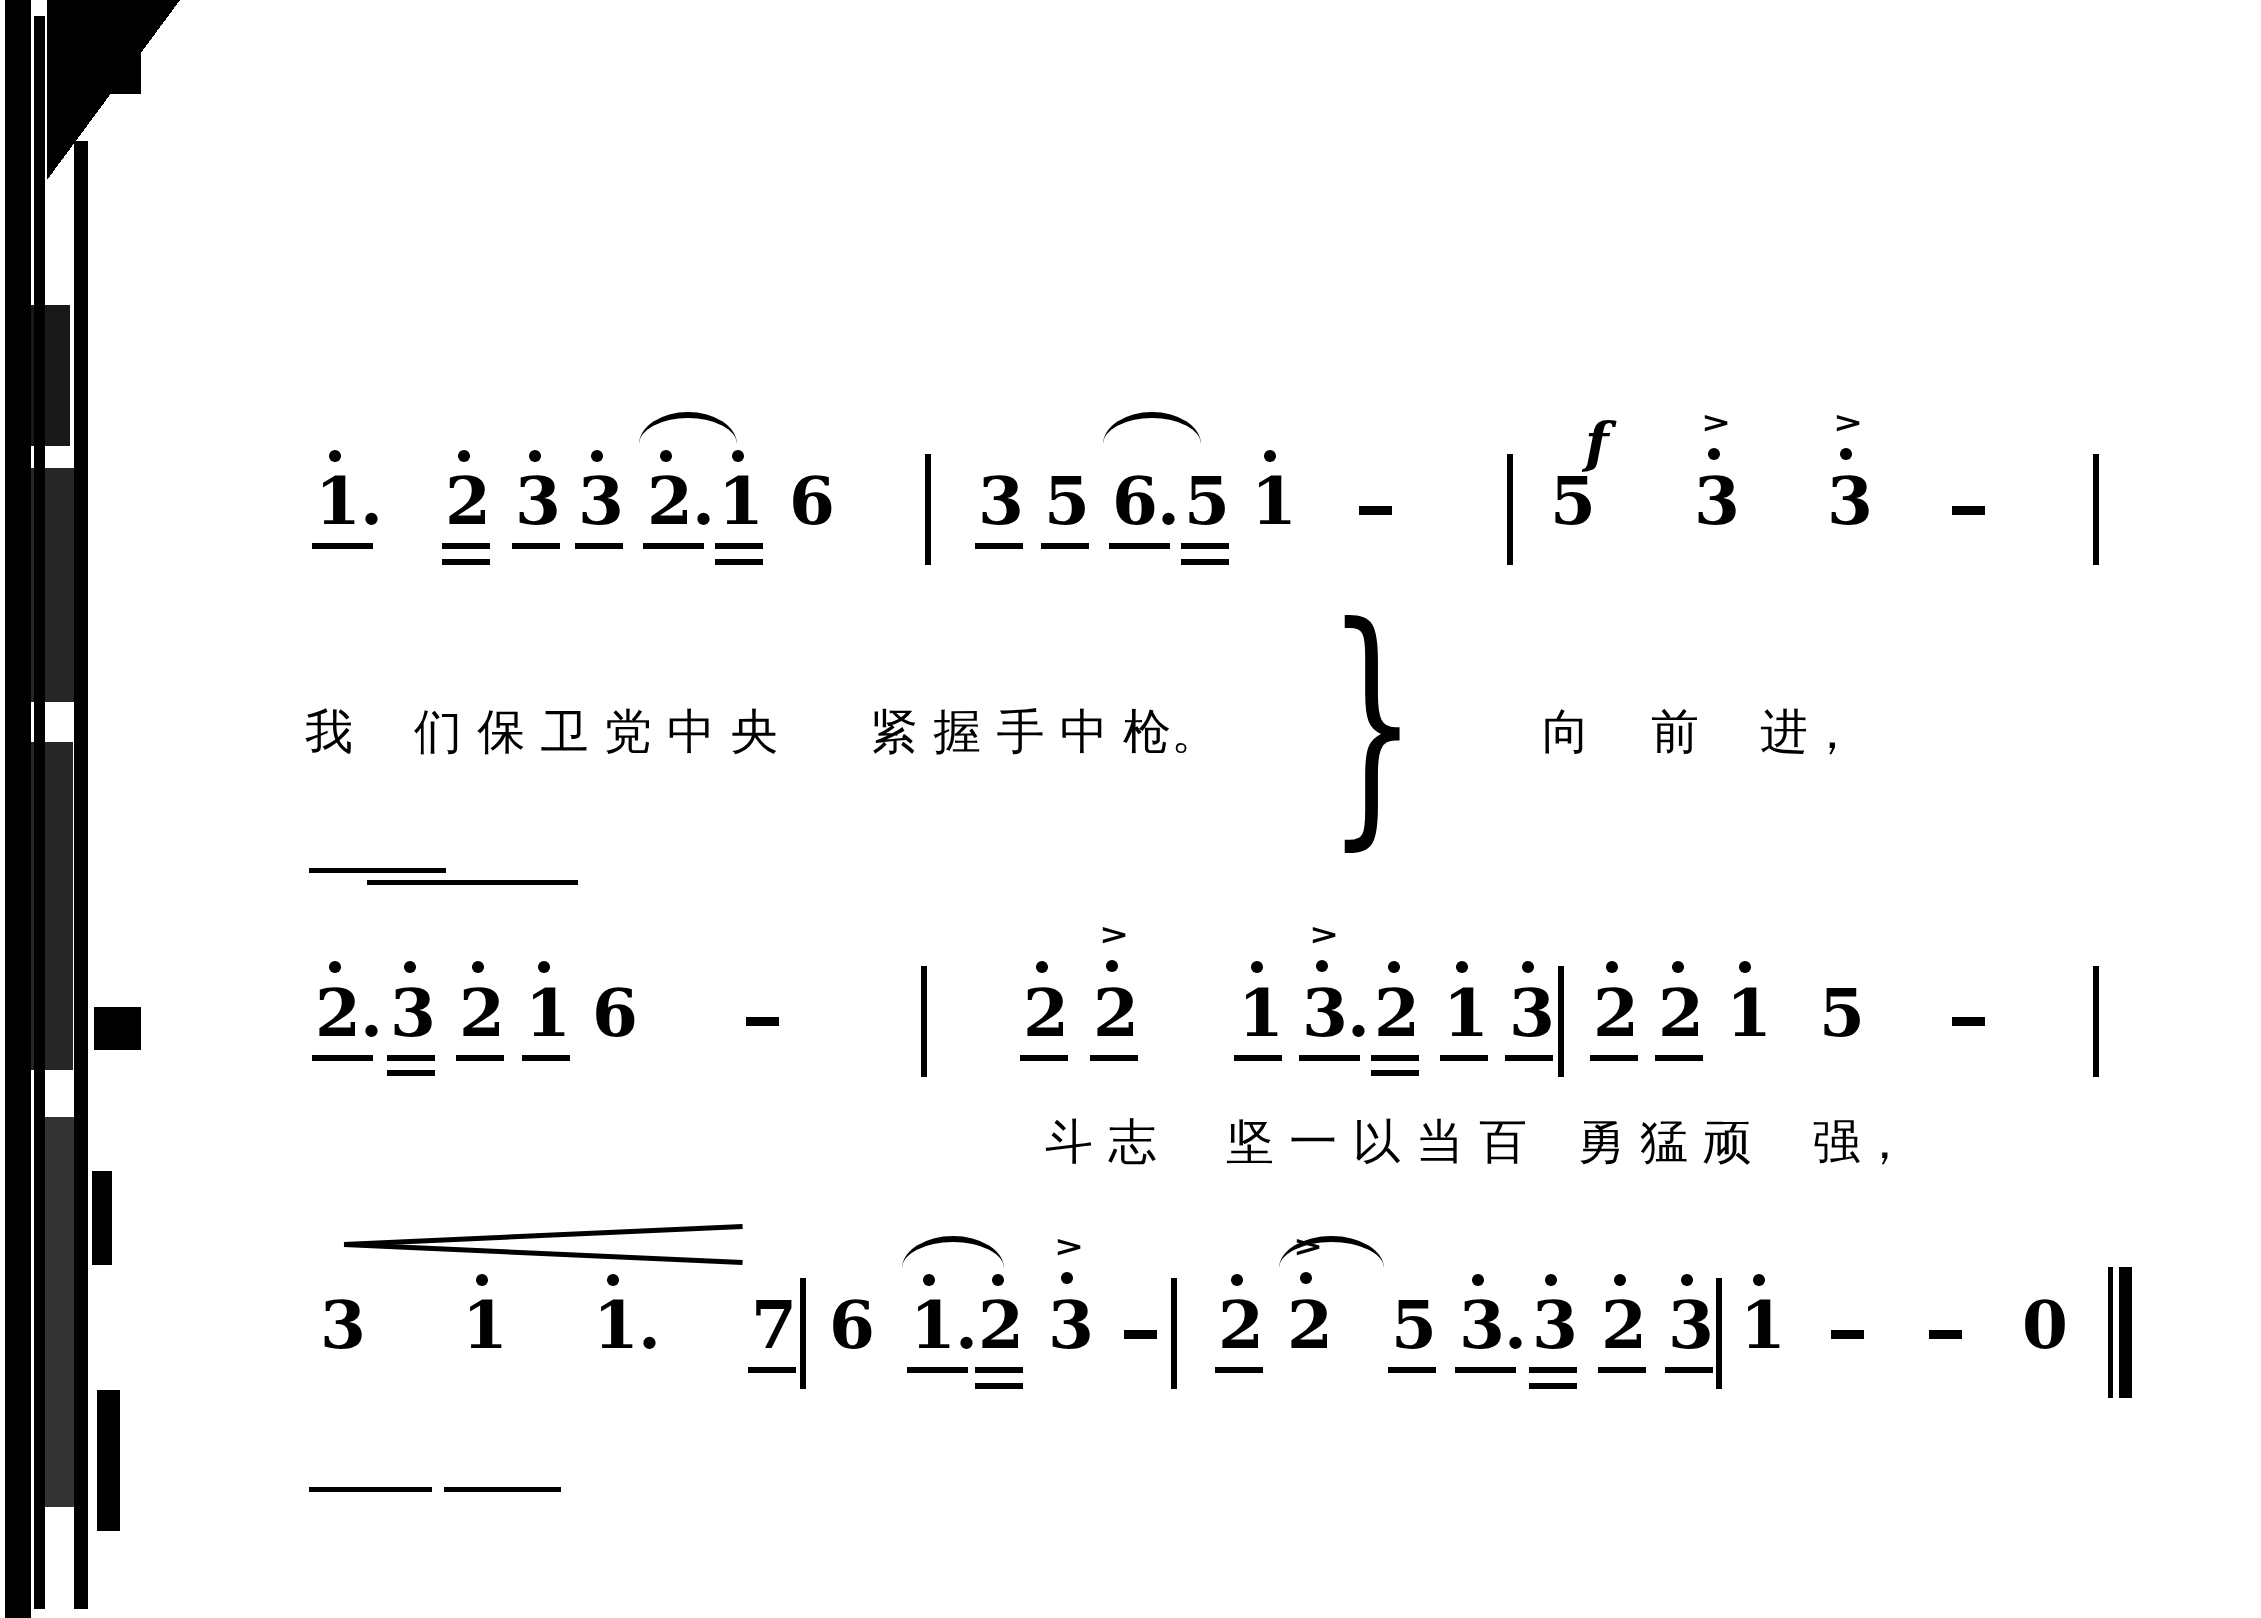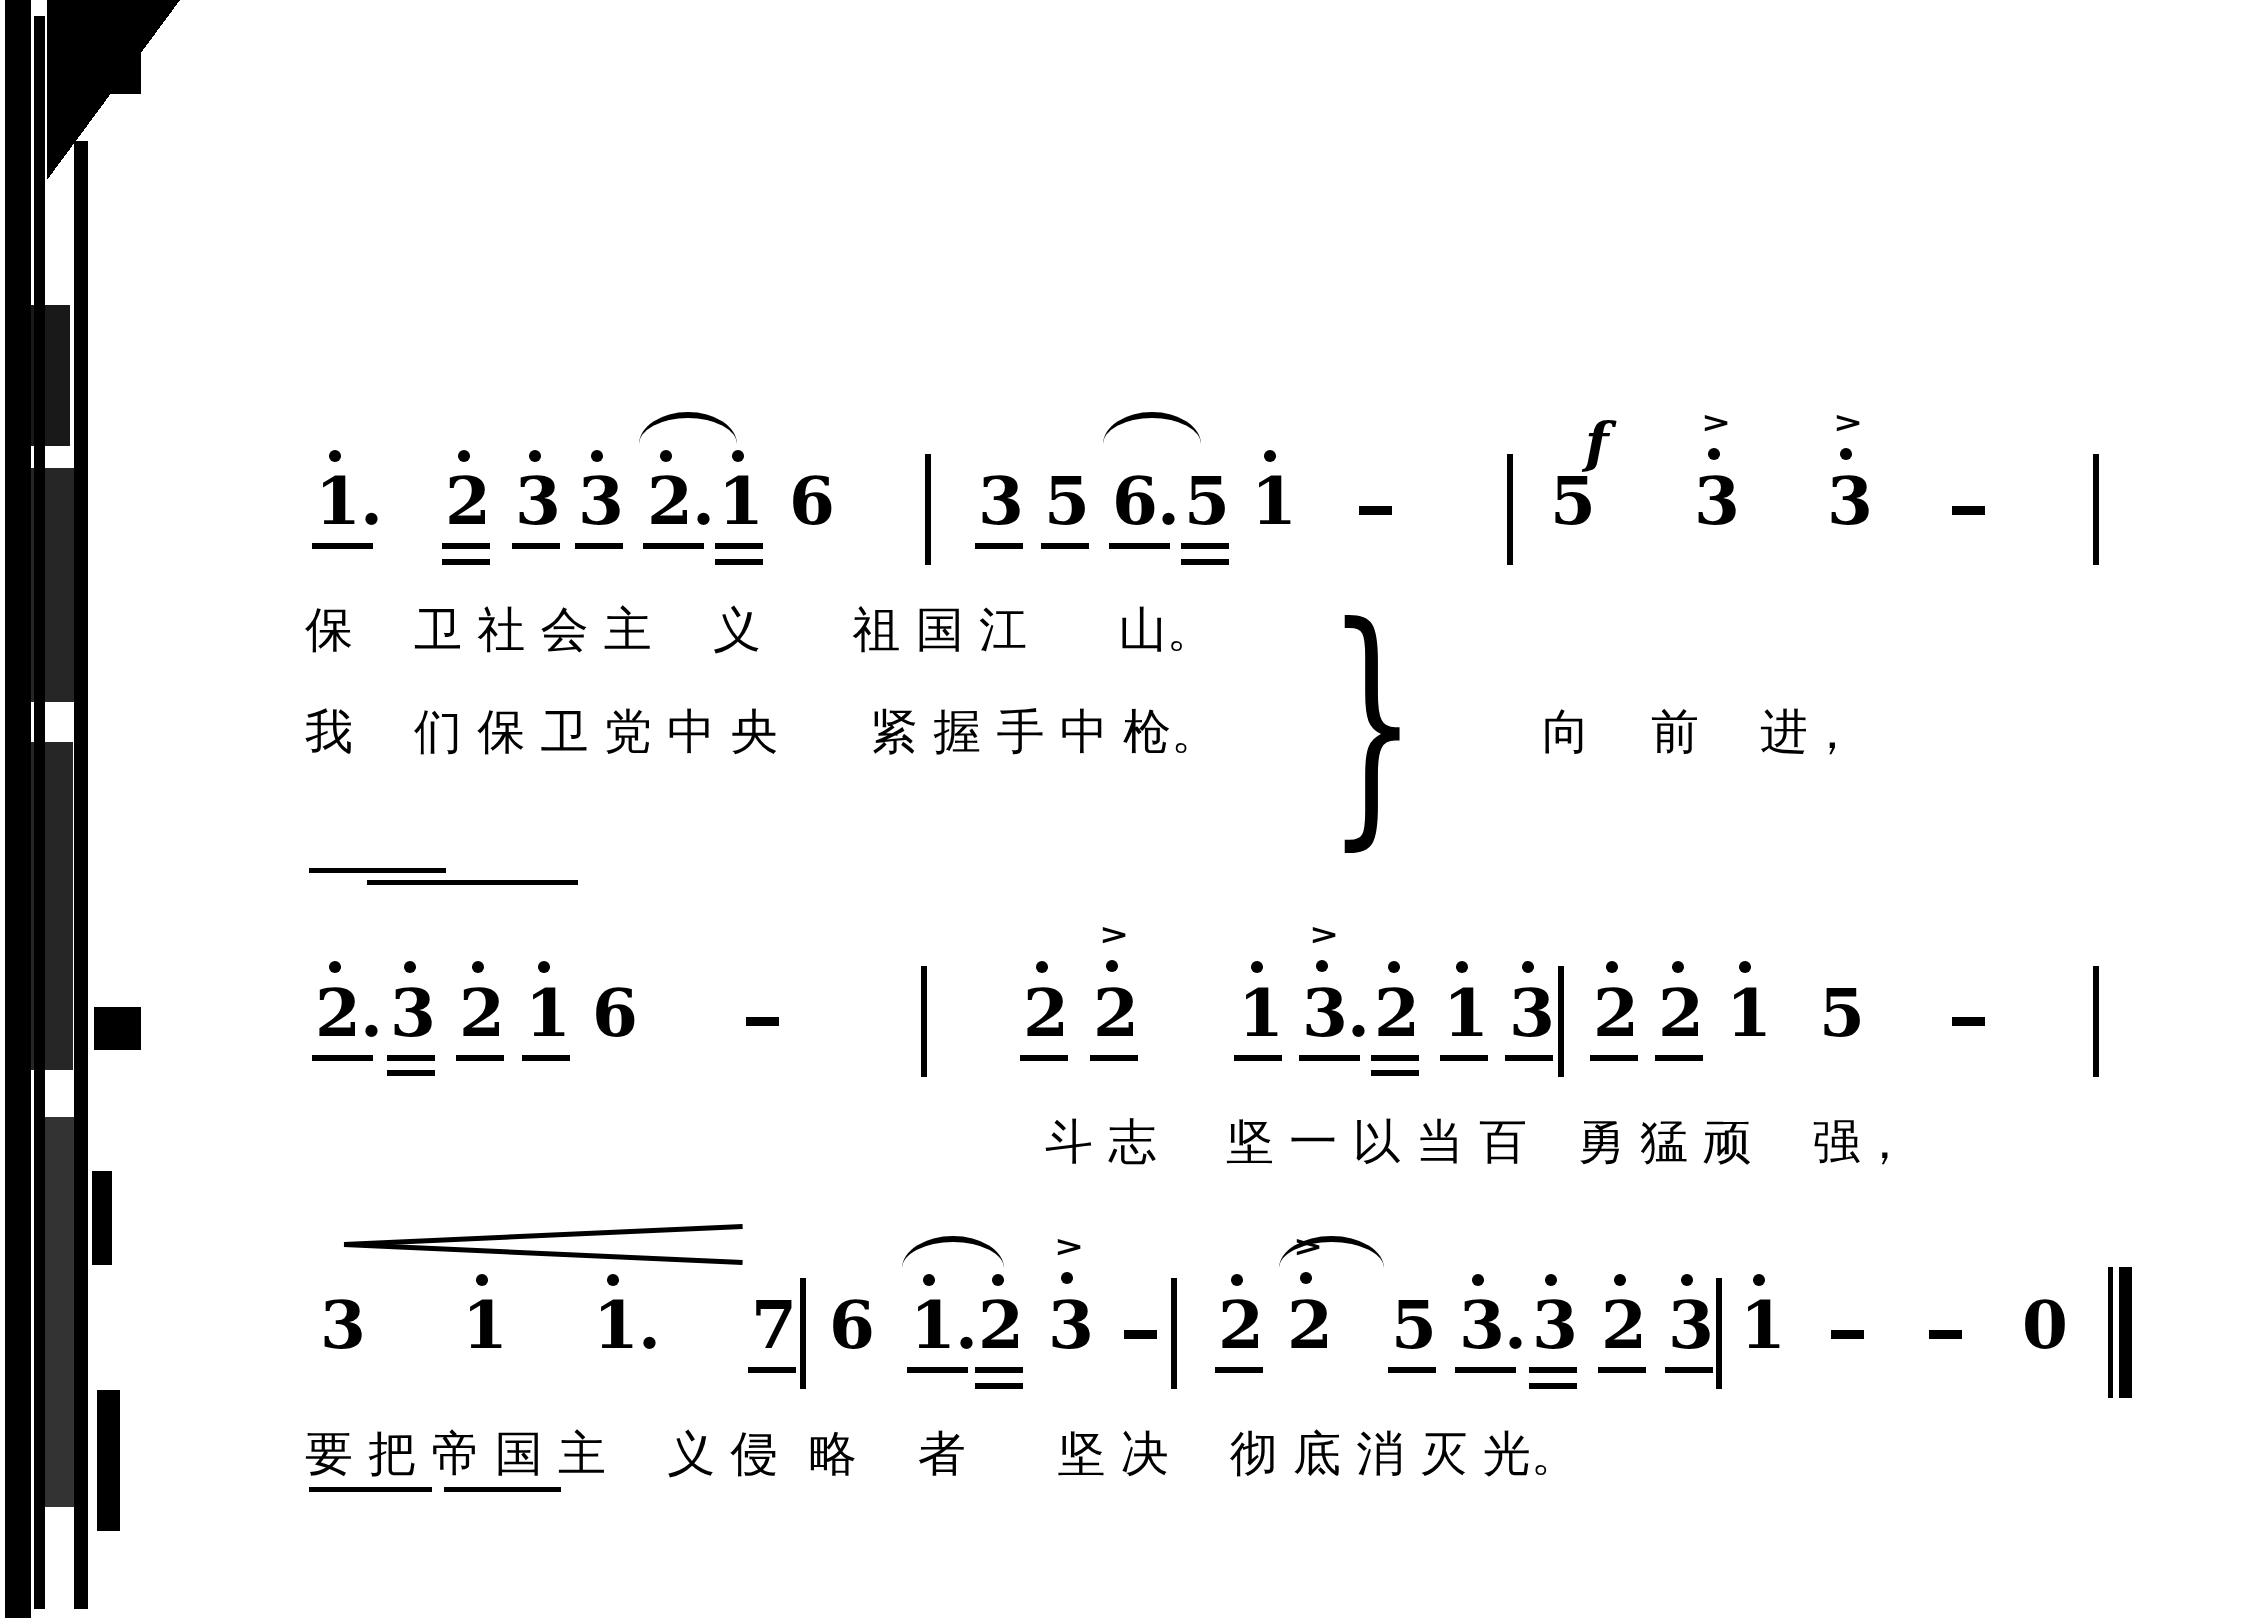--- a/index.html
+++ b/index.html
@@ -129,21 +129,20 @@
     <div class="odot" style="left:1708px;top:448px;"></div>
     <div class="accent" style="left:1701px;top:404px;">&gt;</div>
     <span class="note" style="left:1827px;top:468px;">3</span>
     <div class="odot" style="left:1840px;top:448px;"></div>
     <div class="accent" style="left:1833px;top:404px;">&gt;</div>
     <div class="dash" style="left:1359px;top:506px;"></div>
     <div class="dash" style="left:1952px;top:506px;"></div>
     <div class="slur" style="left:639px;top:412px;width:98px;"></div>
     <div class="slur" style="left:1103px;top:412px;width:98px;"></div>
     <div class="dyn" style="left:1585px;top:414px;">f</div>
-    <div class="lyric" style="left:305px;top:605px;">保    卫 社 会 主    义      祖 国 江      山。</div>
     <div class="lyric" style="left:1542px;top:707px;">向    前    进，</div>
     <div class="lyric" style="left:305px;top:707px;">我    们 保 卫 党 中 央      紧 握 手 中 枪。</div>
     <div class="lyricline" style="left:309px;top:868px;width:137px;"></div>
     <div class="lyricline" style="left:367px;top:880px;width:211px;"></div>
     <div class="brace" style="left:1327px;top:593px;">}</div>
     <div class="system" style="left:0;top:0;height:0.8px;"></div>
     <div class="bar" style="left:921px;top:966px;height:111px;"></div>
     <div class="bar" style="left:1558px;top:966px;height:111px;"></div>
     <div class="bar" style="left:2093px;top:966px;height:111px;"></div>
     <span class="note" style="left:315px;top:980px;">2.</span>
@@ -250,17 +249,16 @@
     <div class="odot" style="left:1681px;top:1274px;"></div>
     <div class="beam" style="left:1665px;top:1367px;width:48px;"></div>
     <span class="note" style="left:1740px;top:1292px;">1</span>
     <div class="odot" style="left:1753px;top:1274px;"></div>
     <span class="note" style="left:2022px;top:1292px;">0</span>
     <div class="dash" style="left:1124px;top:1330px;"></div>
     <div class="dash" style="left:1831px;top:1330px;"></div>
     <div class="dash" style="left:1929px;top:1330px;"></div>
     <div class="slur" style="left:902px;top:1236px;width:102px;"></div>
     <div class="slur" style="left:1279px;top:1236px;width:105px;"></div>
-    <div class="lyric" style="left:305px;top:1429px;">要 把 帝 国 主    义 侵  略    者      坚 决    彻 底 消 灭 光。</div>
     <div class="lyricline" style="left:309px;top:1487px;width:123px;"></div>
     <div class="lyricline" style="left:444px;top:1487px;width:117px;"></div>
   </div>
 
 
 </body></html>

